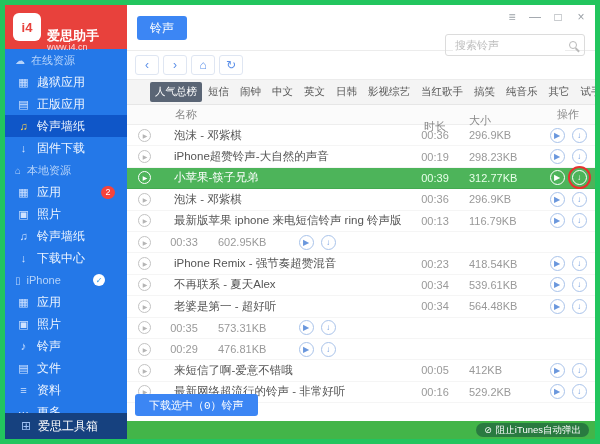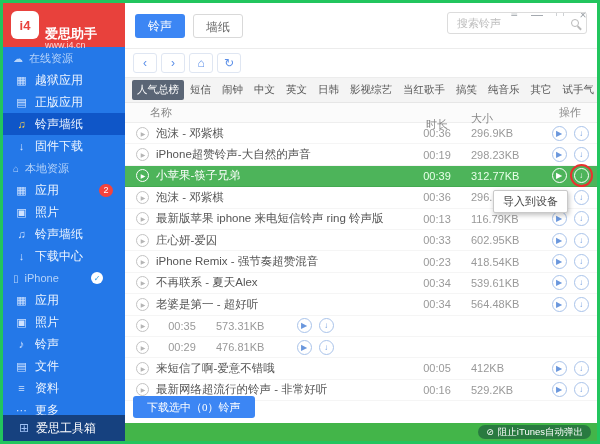--- a/index.html
+++ b/index.html
@@ -1,17 +1,17 @@
 <!DOCTYPE html>
 <html><head>
 <meta charset="utf-8">
 <style>
   html,body{margin:0;padding:0;background:#e9eef5;}
   *{box-sizing:border-box;}
-  .app{position:relative;width:600px;height:444px;background:#fff;border:3px solid #22c55e;
+  .app{position:relative;width:600px;height:444px;background:#fff;border:5px solid #22c55e;
        overflow:hidden;font-family:"Liberation Sans","DejaVu Sans",sans-serif;font-size:12px;color:#555;}
   
   .sidebar{position:absolute;left:0;top:0;bottom:0;width:122px;background:#2478e8;}
   .logo{height:44px;background:#e8413c;display:flex;align-items:center;padding:0 8px;gap:6px;}
   .logo-mark{width:28px;height:28px;background:#fff;border-radius:6px;color:#e8413c;
              font-weight:bold;font-size:13px;display:flex;align-items:center;justify-content:center;}
   .logo-txt{display:flex;flex-direction:column;line-height:1.1;}
   .logo-title{color:#fff;font-size:13px;font-weight:bold;margin-top:28px;}
   .logo-sub{color:#ffd7d6;font-size:9px;}
   .shead{height:22px;display:flex;align-items:center;padding:0 10px;gap:6px;font-size:11px;color:#b5d3fa;}
@@ -30,62 +30,62 @@
   .toolbox .tglyph{font-size:12px;color:#9fc1f5;}
   
   .main{position:absolute;left:122px;top:0;right:0;bottom:0;background:#fff;}
   .topbar{height:46px;border-bottom:1px solid #ececec;position:relative;}
   .tabs{position:absolute;left:10px;top:11px;display:flex;gap:8px;}
   .tab{min-width:50px;height:24px;line-height:24px;text-align:center;font-size:12px;border-radius:3px;cursor:pointer;}
   .tab.active{background:#3c86f4;color:#fff;}
   .tab.plain{background:#fff;border:1px solid #d9d9d9;color:#666;}
   .winctl{position:absolute;top:5px;right:8px;display:flex;gap:11px;color:#9aa0a6;font-size:12px;}
   .winctl span{cursor:pointer;width:12px;text-align:center;}
-  .search{position:absolute;top:9px;right:10px;width:140px;height:22px;border:1px solid #dcdcdc;
+  .search{position:absolute;top:29px;right:10px;width:140px;height:22px;border:1px solid #dcdcdc;
           border-radius:3px;display:flex;align-items:center;padding:0 7px;gap:4px;}
   .search input{border:0;outline:0;flex:1;min-width:0;font-size:11px;color:#333;font-family:inherit;}
   .search input::placeholder{color:#bdbdbd;}
   .mag{width:8px;height:8px;border:1.5px solid #b9b9b9;border-radius:50%;position:relative;flex:none;}
   .mag::after{content:"";position:absolute;width:5px;height:1.5px;background:#b9b9b9;
               transform:rotate(45deg);right:-4px;bottom:-2px;}
   .navrow{height:28px;display:flex;align-items:center;padding:0 8px;gap:4px;}
   .navbtn{width:24px;height:20px;border:1px solid #dfe6f2;border-radius:3px;background:#fff;color:#5b8fe8;
           font-size:12px;line-height:18px;text-align:center;cursor:pointer;}
   .catrow{height:26px;background:#f4f4f4;border-top:1px solid #ececec;border-bottom:1px solid #e6e6e6;
-          display:flex;align-items:center;padding:0 7px;gap:1px;overflow:hidden;}
+          display:flex;align-items:center;padding:0 23px;gap:1px;overflow:hidden;}
   .cat{padding:3px 5px;font-size:10.5px;color:#555;border-radius:2px;cursor:pointer;white-space:nowrap;}
   .cat.active{background:#5a6575;color:#fff;}
   
   .thead{height:20px;background:#fbfbfb;border-bottom:1px solid:#eee;border-bottom:1px solid #eee;
          display:flex;align-items:center;font-size:11px;color:#888;}
-  .h-name{flex:1;padding-left:25px;}
+  .h-name{flex:1;padding-left:48px;}
   .h-dur{width:52px;text-align:center;margin-top:23px;}
   .h-size{width:80px;padding-left:8px;margin-top:12px;}
   .h-ops{width:54px;text-align:center;}
   .row{height:21.4px;display:flex;align-items:center;font-size:11.5px;color:#555;
        border-bottom:1px solid #f5f5f5;}
   .prev{flex:none;width:13px;height:13px;border:1px solid #c3c3c3;border-radius:50%;margin:0 7px 0 11px;
         display:flex;align-items:center;justify-content:center;color:#b5b5b5;font-size:6px;
         padding-left:1px;cursor:pointer;}
-  .rname{flex:1;white-space:nowrap;overflow:hidden;text-overflow:ellipsis;padding-right:4px;}
+  .rname{flex:1;white-space:nowrap;overflow:hidden;text-overflow:ellipsis;padding-right:4px;margin-left:16px;}
   .rdur{width:52px;text-align:center;color:#999;font-size:11px;}
   .rsize{width:80px;padding-left:8px;color:#999;font-size:11px;}
   .ops{width:54px;display:flex;gap:7px;align-items:center;justify-content:center;}
   .op{width:15px;height:15px;border:1px solid #a9c3ea;border-radius:50%;display:flex;align-items:center;
       justify-content:center;color:#6a97dd;font-size:8px;cursor:pointer;flex:none;}
   .row.selected{background:#4db45a;color:#fff;border-color:#44a951;}
   .row.selected .prev{border-color:#fff;color:#fff;}
   .row.selected .rdur,.row.selected .rsize{color:#e8ffe9;}
   .row.selected .op{border-color:#fff;color:#fff;}
   .op.ann{outline:2px solid #e8312f;outline-offset:2px;}
   .tooltip{position:absolute;left:368px;top:187px;background:#fff;border:1px solid #c9c9c9;
            box-shadow:1px 2px 5px rgba(0,0,0,.25);font-size:11px;color:#444;padding:3px 9px;
            border-radius:2px;z-index:6;white-space:nowrap;}
   .dlbtn{position:absolute;left:8px;bottom:23px;height:22px;padding:0 14px;background:#3c86f4;color:#fff;
-         font-size:11px;border:0;border-radius:3px;cursor:pointer;font-family:Liberation Serif, serif;}
+         font-size:11px;border:0;border-radius:3px;cursor:pointer;font-family:Liberation Mono, monospace;}
   .greenbar{position:absolute;left:0;right:0;bottom:0;height:18px;background:#43b549;}
   .blockpill{position:absolute;right:6px;top:2px;height:14px;border-radius:8px;background:rgba(25,84,58,.6);
              color:#fff;font-size:9.5px;display:flex;align-items:center;gap:4px;padding:0 8px;cursor:pointer;}
   .blockpill .pglyph{font-size:9px;}
 </style>
 </head>
 <body>
 
 <div class="app">
 
@@ -208,21 +208,20 @@
       <span class="tglyph">⊞</span>
       <span>爱思工具箱</span>
     </div>
   </div>
 
   <div class="main">
 
     <div class="topbar">
       <div class="tabs">
         <div class="tab active">铃声</div>
-        <div class="tab plain">墙纸</div>
       </div>
       <div class="winctl">
         <span>≡</span>
         <span>—</span>
         <span>□</span>
         <span>×</span>
       </div>
       <div class="search">
         <input placeholder="搜索铃声" style="">
         <span class="mag"></span>
@@ -322,21 +321,20 @@
           <span class="rdur">00:13</span>
           <span class="rsize">116.79KB</span>
           <span class="ops">
             <span class="op">▶</span>
             <span class="op">↓</span>
           </span>
         </div>
 
         <div class="row">
           <span class="prev">▶</span>
-          <span class="rname">庄心妍-爱囚</span>
           <span class="rdur">00:33</span>
           <span class="rsize">602.95KB</span>
           <span class="ops">
             <span class="op">▶</span>
             <span class="op">↓</span>
           </span>
         </div>
 
         <div class="row">
           <span class="prev">▶</span>
@@ -407,21 +405,20 @@
           <span class="rname">最新网络超流行的铃声 - 非常好听</span>
           <span class="rdur">00:16</span>
           <span class="rsize">529.2KB</span>
           <span class="ops">
             <span class="op">▶</span>
             <span class="op">↓</span>
           </span>
         </div>
       </div>
 
-    <div class="tooltip">导入到设备</div>
 
     <button class="dlbtn">下载选中（0）铃声</button>
 
     <div class="greenbar">
       <div class="blockpill">
         <span class="pglyph">⊘</span>
         <span>阻止iTunes自动弹出</span>
       </div>
     </div>
 

